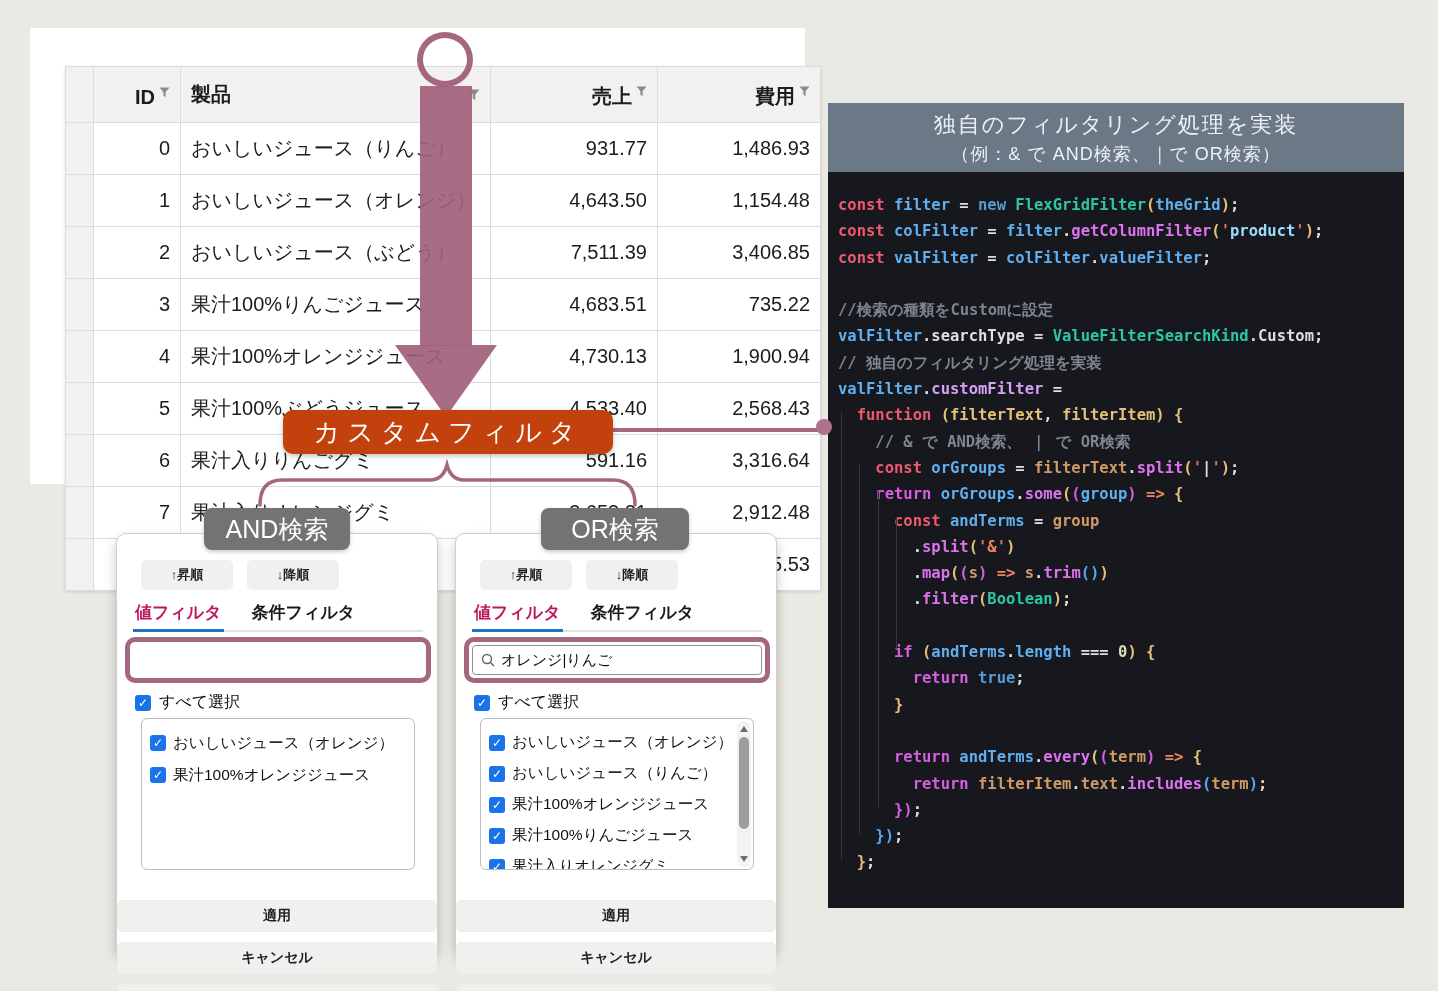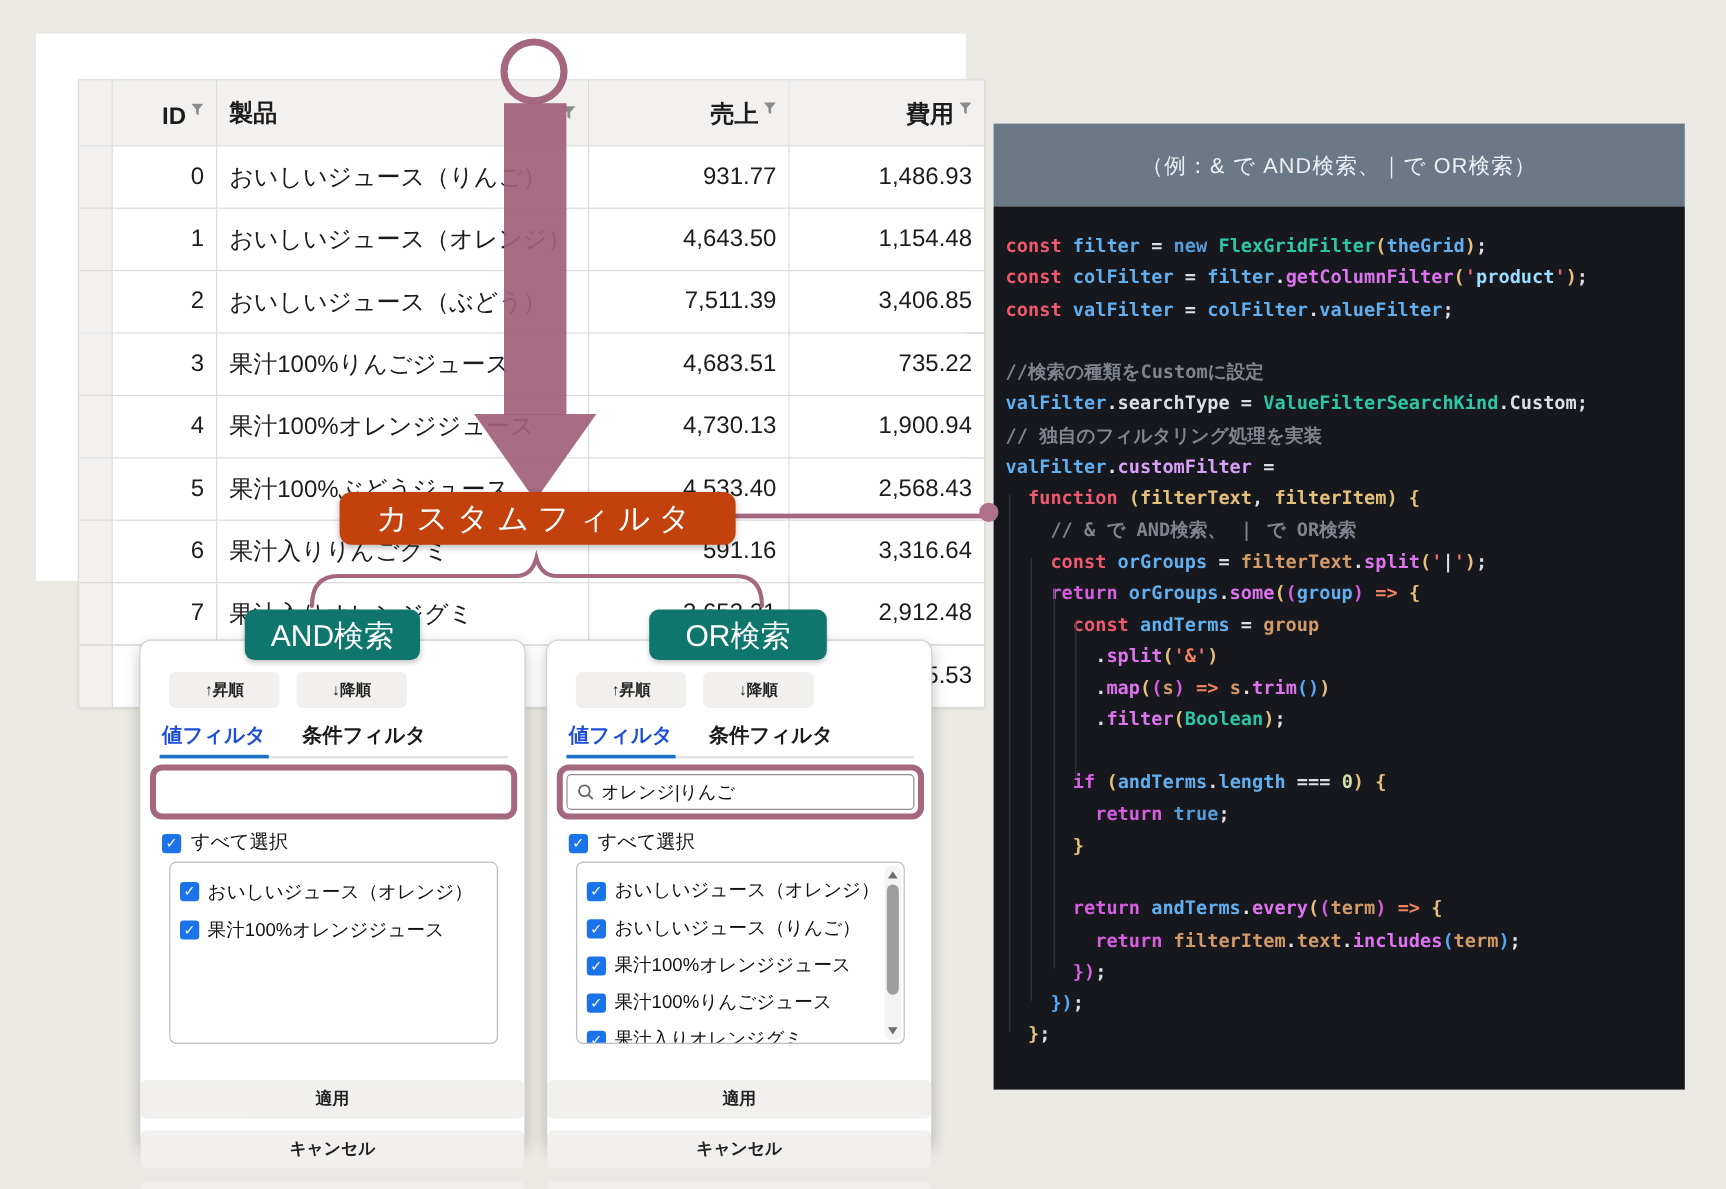--- a/index.html
+++ b/index.html
@@ -22,35 +22,35 @@
   .circle-anno { position:absolute; left:417px; top:32px; width:56px; height:55px; border:6px solid #a5677f; border-radius:50%; background:transparent; }
   .arrow-shaft { position:absolute; left:420px; top:86px; width:52px; height:260px; background:rgba(161,95,123,.92); }
   .arrow-head { position:absolute; left:395px; top:345px; width:0; height:0;
                 border-left:51px solid transparent; border-right:51px solid transparent; border-top:72px solid rgba(161,95,123,.92); }
   .cf-label { position:absolute; left:283px; top:410px; width:330px; height:44px; background:#c2410c; border-radius:10px;
               color:#fff; font-size:26px; letter-spacing:7px; display:flex; align-items:center; justify-content:center;
               box-shadow:0 2px 5px rgba(0,0,0,.25); z-index:6; }
   .cf-line { position:absolute; left:610px; top:428px; width:210px; height:4px; background:#a5677f; z-index:5; }
   .cf-dot { position:absolute; left:816px; top:419px; width:16px; height:16px; border-radius:50%; background:#b0718a; z-index:7; }
   .brace-svg { position:absolute; left:250px; top:455px; z-index:4; }
-  .badge { position:absolute; height:42px; background:#0f766e; border-radius:8px; color:#fff; font-size:25px;
+  .badge { position:absolute; height:42px; background:#737373; border-radius:8px; color:#fff; font-size:25px;
            display:flex; align-items:center; justify-content:center; z-index:8; box-shadow:0 2px 4px rgba(0,0,0,.2); }
   .badge-and { left:204px; top:508px; width:146px; }
   .badge-or  { left:541px; top:508px; width:148px; }
 
   
   .popup { position:absolute; top:533px; width:322px; height:422px; background:#fff; border:1px solid #cfcfcf;
            border-radius:10px; box-shadow:0 5px 12px rgba(0,0,0,.22); z-index:7; }
   .popup-and { left:116px; } .popup-or { left:455px; }
   .sort-row { position:absolute; top:26px; left:24px; width:274px; display:flex; gap:14px; }
   .sort-btn { width:92px; height:30px; background:#f1f0ef; border-radius:5px; font-size:13px; font-weight:700; color:#222;
               display:flex; align-items:center; justify-content:center; border:1px solid #f1f0ef; }
   .tabs-row { position:absolute; top:66px; left:16px; width:290px; height:32px; display:flex; gap:26px; border-bottom:2px solid #e2e2e2; }
   .tab { font-size:17px; font-weight:700; padding:0 2px; height:32px; line-height:26px; }
-  .tab-active { color:#1d4ed8; border-bottom:3px solid #1b74c5; }
+  .tab-active { color:#be185d; border-bottom:3px solid #1b74c5; }
   .tab-idle { color:#1a1a1a; }
   .search-anno { position:absolute; top:103px; left:8px; width:306px; height:46px; border:5px solid #a5677f; border-radius:10px; }
   .search-box { position:absolute; top:111px; left:16px; width:290px; height:30px; border:1px solid #8f8f8f; border-radius:4px;
                 background:#fff; display:flex; align-items:center; padding:0 8px; gap:6px; }
   .search-box .stext { font-size:15px; color:#111; }
   .selall-row { position:absolute; top:158px; left:18px; display:flex; align-items:center; gap:8px; font-size:16px; color:#111; }
   .cb { display:inline-flex; width:16px; height:16px; background:#1a73e8; border-radius:3px; color:#fff; font-size:12px;
         align-items:center; justify-content:center; flex:0 0 16px; }
   .list-box { position:absolute; top:184px; left:24px; width:274px; height:152px; border:1px solid #bdbdbd; border-radius:6px;
               background:#fff; overflow:hidden; padding:8px 2px 0 8px; }
@@ -282,20 +282,21 @@
     </div>
   <div class="btn-row">
     <div class="pbtn">適用</div>
     <div class="pbtn">キャンセル</div>
     <div class="pbtn">クリア</div>
   </div>
 </div>
 
 <div class="code-panel">
   <div class="code-header">
+    <div class="t1">独自のフィルタリング処理を実装</div>
     <div class="t2">（例：&amp; で AND検索、｜で OR検索）</div>
   </div>
   <div class="code-body">
     <div class="guide" style="left:13px; top:240px; height:448px;"></div>
     <div class="guide" style="left:31px; top:293px; height:369px;"></div>
     <div class="guide" style="left:50px; top:319px; height:316px;"></div>
     <div class="guide" style="left:68px; top:345px; height:132px;"></div>
     <div class="code-lines"><div class="cl"><span class="t-kw">const</span><span class="t-w"> </span><span class="t-vb">filter</span><span class="t-w"> = </span><span class="t-nb">new</span><span class="t-w"> </span><span class="t-tl">FlexGridFilter</span><span class="t-g">(</span><span class="t-vb">theGrid</span><span class="t-g">)</span><span class="t-w">;</span></div><div class="cl"><span class="t-kw">const</span><span class="t-w"> </span><span class="t-vb">colFilter</span><span class="t-w"> = </span><span class="t-vb">filter</span><span class="t-w">.</span><span class="t-fn">getColumnFilter</span><span class="t-g">(</span><span class="t-sq">'</span><span class="t-lb">product</span><span class="t-sq">'</span><span class="t-g">)</span><span class="t-w">;</span></div><div class="cl"><span class="t-kw">const</span><span class="t-w"> </span><span class="t-vb">valFilter</span><span class="t-w"> = </span><span class="t-vb">colFilter</span><span class="t-w">.</span><span class="t-vb">valueFilter</span><span class="t-w">;</span></div><div class="cl"> </div><div class="cl"><span class="t-cm">//検索の種類をCustomに設定</span></div><div class="cl"><span class="t-vb">valFilter</span><span class="t-w">.</span><span class="t-wt">searchType</span><span class="t-w"> = </span><span class="t-tl">ValueFilterSearchKind</span><span class="t-w">.</span><span class="t-wt">Custom</span><span class="t-w">;</span></div><div class="cl"><span class="t-cm">// 独自のフィルタリング処理を実装</span></div><div class="cl"><span class="t-vb">valFilter</span><span class="t-w">.</span><span class="t-lp">customFilter</span><span class="t-w"> =</span></div><div class="cl"><span class="t-w">  </span><span class="t-kw">function</span><span class="t-w"> </span><span class="t-g">(</span><span class="t-pd">filterText</span><span class="t-w">, </span><span class="t-pd">filterItem</span><span class="t-g">)</span><span class="t-w"> </span><span class="t-g">{</span></div><div class="cl"><span class="t-w">    </span><span class="t-cm">// &amp; で AND検索、 ｜ で OR検索</span></div><div class="cl"><span class="t-w">    </span><span class="t-kw">const</span><span class="t-w"> </span><span class="t-vb">orGroups</span><span class="t-w"> = </span><span class="t-or">filterText</span><span class="t-w">.</span><span class="t-fn">split</span><span class="t-g">(</span><span class="t-sq">'</span><span class="t-wt">|</span><span class="t-sq">'</span><span class="t-g">)</span><span class="t-w">;</span></div><div class="cl"><span class="t-w">    </span><span class="t-fl">return</span><span class="t-w"> </span><span class="t-vb">orGroups</span><span class="t-w">.</span><span class="t-fn">some</span><span class="t-g">(</span><span class="t-pp">(</span><span class="t-vb">group</span><span class="t-pp">)</span><span class="t-w"> </span><span class="t-ar">=&gt;</span><span class="t-w"> </span><span class="t-g">{</span></div><div class="cl"><span class="t-w">      </span><span class="t-kw">const</span><span class="t-w"> </span><span class="t-vb">andTerms</span><span class="t-w"> = </span><span class="t-or">group</span></div><div class="cl"><span class="t-w">        .</span><span class="t-fn">split</span><span class="t-g">(</span><span class="t-sq">'</span><span class="t-ar">&amp;</span><span class="t-sq">'</span><span class="t-g">)</span></div><div class="cl"><span class="t-w">        .</span><span class="t-fn">map</span><span class="t-g">(</span><span class="t-pp">(</span><span class="t-or">s</span><span class="t-pp">)</span><span class="t-w"> </span><span class="t-ar">=&gt;</span><span class="t-w"> </span><span class="t-or">s</span><span class="t-w">.</span><span class="t-fn">trim</span><span class="t-bb">(</span><span class="t-bb">)</span><span class="t-g">)</span></div><div class="cl"><span class="t-w">        .</span><span class="t-fn">filter</span><span class="t-g">(</span><span class="t-tl">Boolean</span><span class="t-g">)</span><span class="t-w">;</span></div><div class="cl"> </div><div class="cl"><span class="t-w">      </span><span class="t-fl">if</span><span class="t-w"> </span><span class="t-g">(</span><span class="t-vb">andTerms</span><span class="t-w">.</span><span class="t-vb">length</span><span class="t-w"> === </span><span class="t-nm">0</span><span class="t-g">)</span><span class="t-w"> </span><span class="t-g">{</span></div><div class="cl"><span class="t-w">        </span><span class="t-fl">return</span><span class="t-w"> </span><span class="t-nb">true</span><span class="t-w">;</span></div><div class="cl"><span class="t-w">      </span><span class="t-g">}</span></div><div class="cl"> </div><div class="cl"><span class="t-w">      </span><span class="t-fl">return</span><span class="t-w"> </span><span class="t-vb">andTerms</span><span class="t-w">.</span><span class="t-fn">every</span><span class="t-g">(</span><span class="t-pp">(</span><span class="t-or">term</span><span class="t-pp">)</span><span class="t-w"> </span><span class="t-ar">=&gt;</span><span class="t-w"> </span><span class="t-g">{</span></div><div class="cl"><span class="t-w">        </span><span class="t-fl">return</span><span class="t-w"> </span><span class="t-or">filterItem</span><span class="t-w">.</span><span class="t-or">text</span><span class="t-w">.</span><span class="t-fn">includes</span><span class="t-bb">(</span><span class="t-or">term</span><span class="t-bb">)</span><span class="t-w">;</span></div><div class="cl"><span class="t-w">      </span><span class="t-pp">})</span><span class="t-w">;</span></div><div class="cl"><span class="t-w">    </span><span class="t-bb">})</span><span class="t-w">;</span></div><div class="cl"><span class="t-w">  </span><span class="t-g">}</span><span class="t-w">;</span></div></div>
   </div>
 </div>

